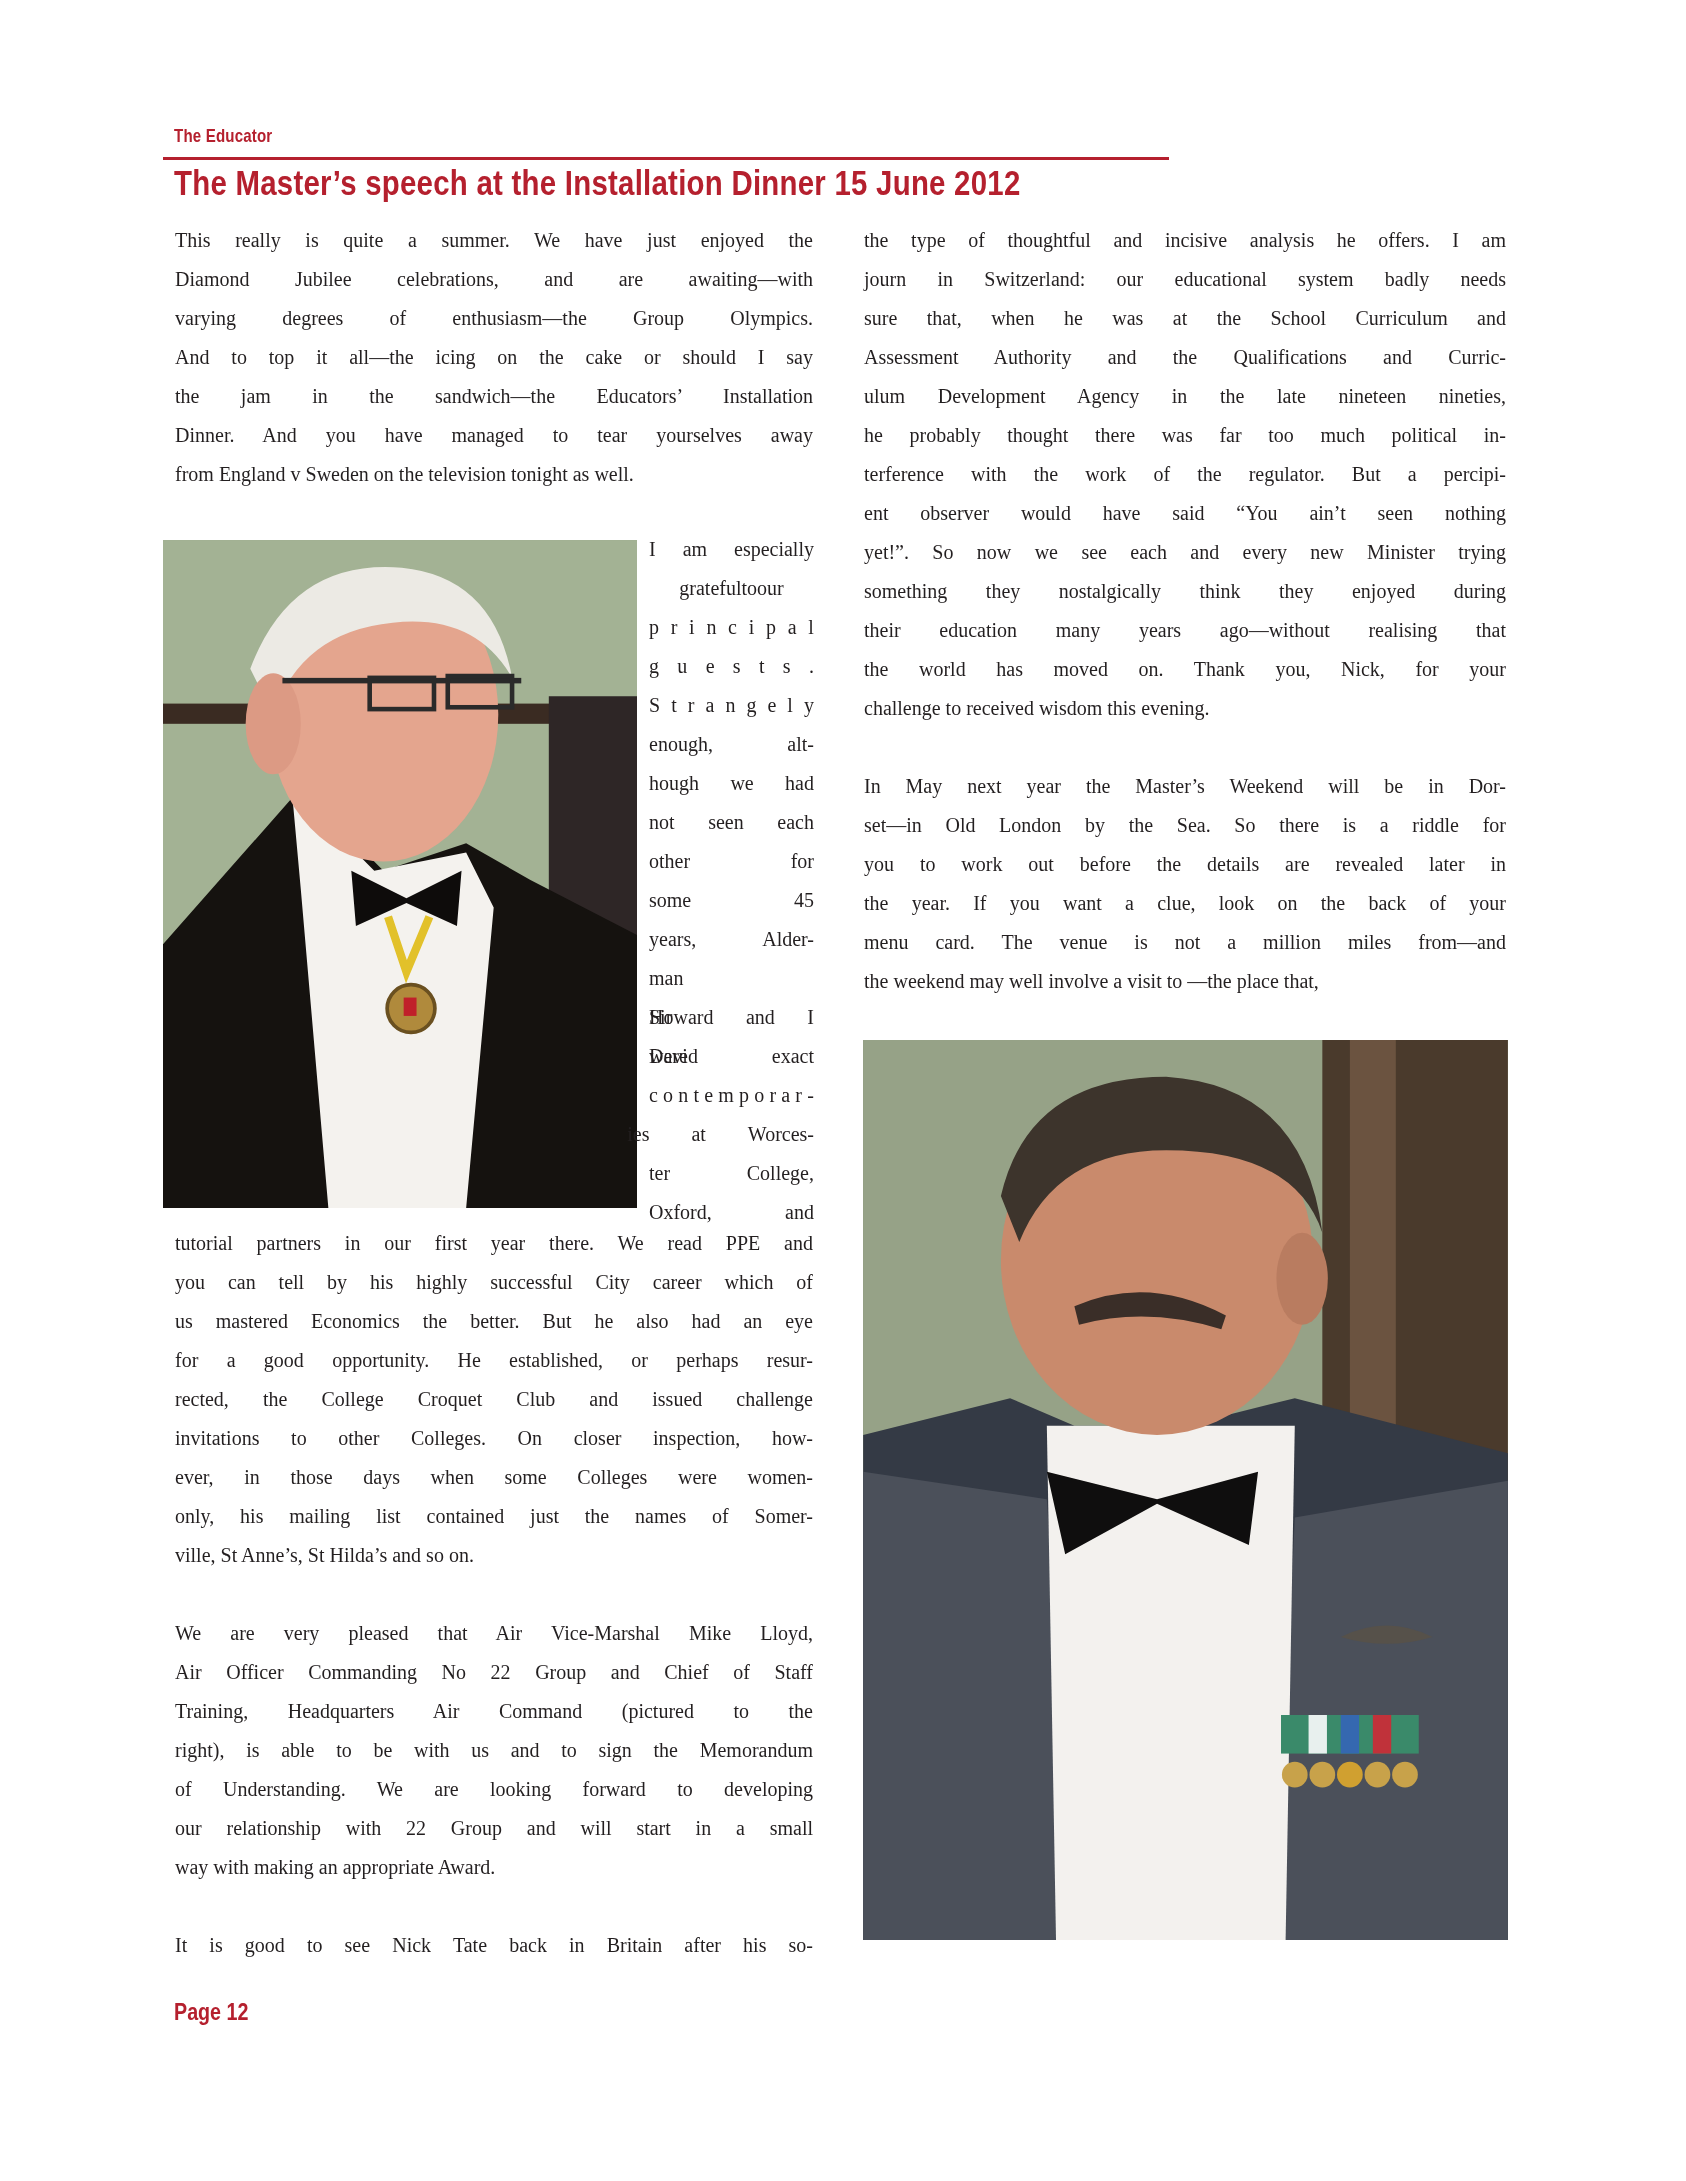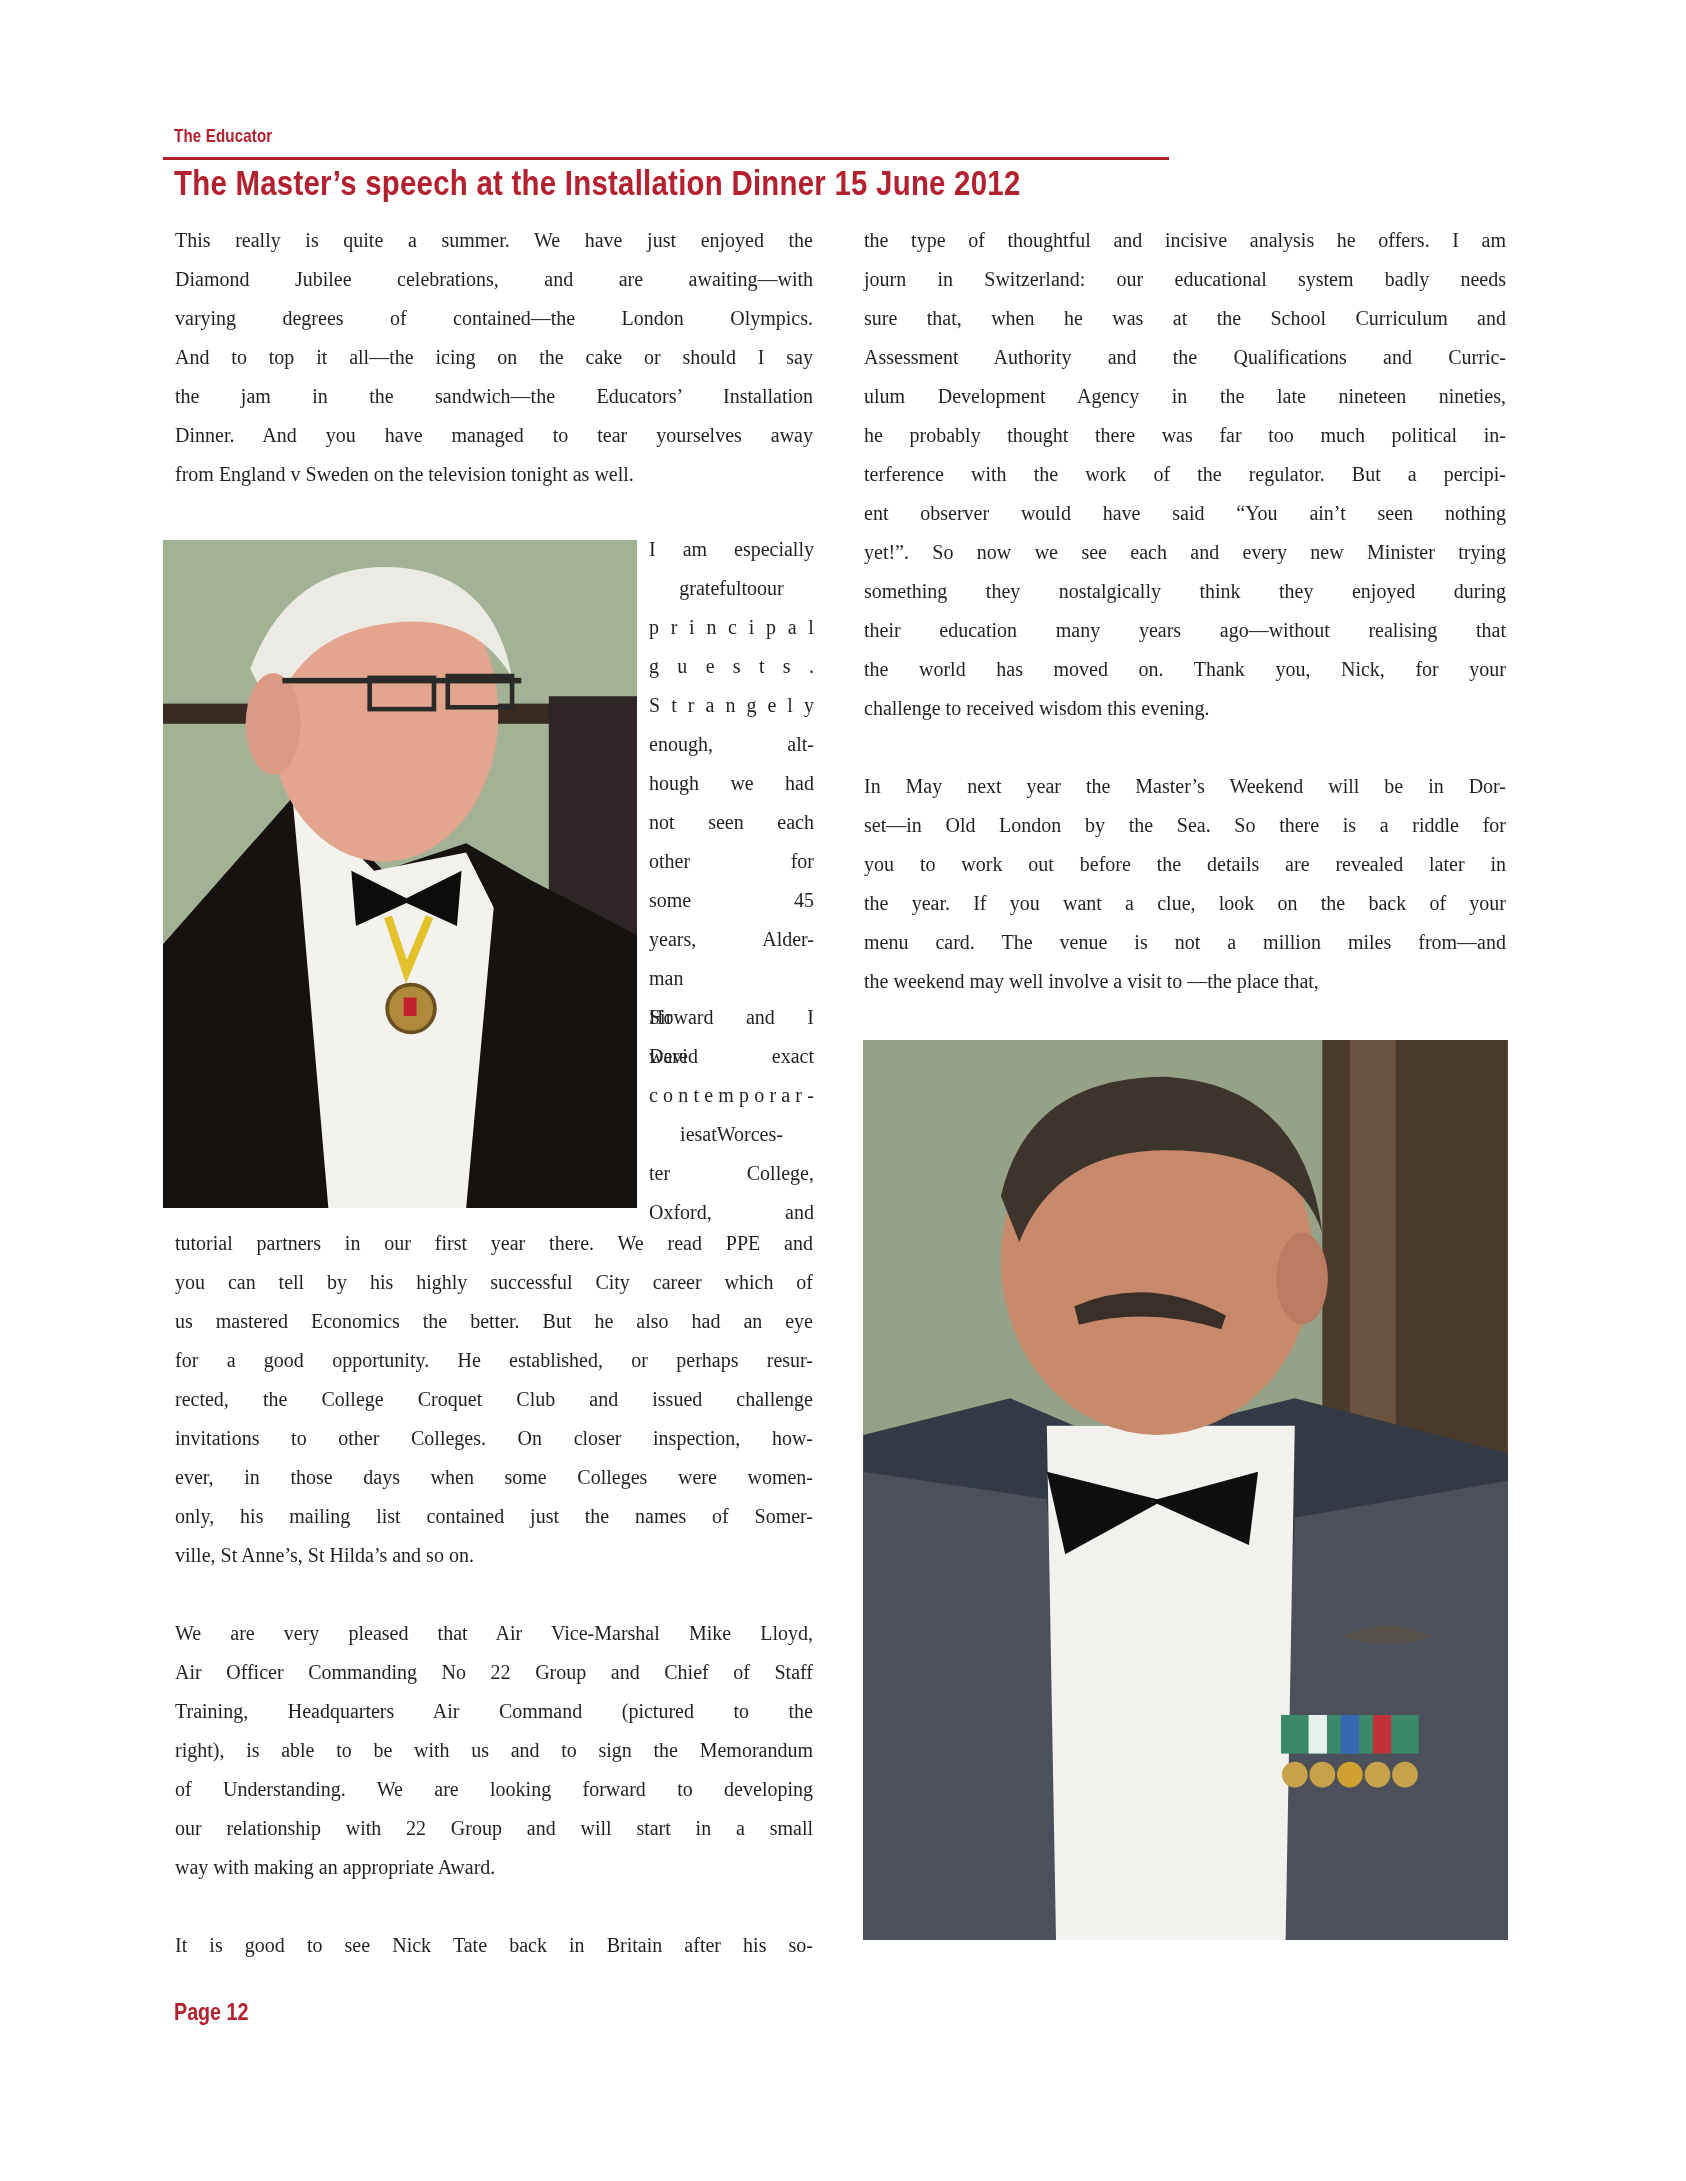--- a/index.html
+++ b/index.html
@@ -24,21 +24,21 @@
 </head>
 <body>
 
 <div id="running-head">The Educator</div>
 <div id="head-rule"></div>
 <h1 id="title" style="margin:0;">The Master’s speech at the Installation Dinner 15 June 2012</h1>
 
 <div id="left-top" class="col">
     <span class="line">This really is quite a summer. We have just enjoyed the</span>
     <span class="line">Diamond Jubilee celebrations, and are awaiting—with</span>
-    <span class="line">varying degrees of contained—the London Olympics.</span>
+    <span class="line">varying degrees of enthusiasm—the Group Olympics.</span>
     <span class="line">And to top it all—the icing on the cake or should I say</span>
     <span class="line">the jam in the sandwich—the Educators’ Installation</span>
     <span class="line">Dinner. And you have managed to tear yourselves away</span>
     <span class="line last">from England v Sweden on the television tonight as well.</span>
   </div>
 
 <div id="photo-1" class="photo">
   <svg width="474" height="668" viewBox="0 0 516 727">
     <rect x="0" y="0" width="516" height="727" fill="#a3b294"></rect>
     <rect x="0" y="178" width="516" height="22" fill="#3a2b22"></rect>
@@ -147,21 +147,21 @@
       <span>t</span>
       <span>e</span>
       <span>m</span>
       <span>p</span>
       <span>o</span>
       <span>r</span>
       <span>a</span>
       <span>r</span>
       <span>-</span>
     </span>
-    <span class="narrow-line" style="display: flex; justify-content: center;">
+    <span class="narrow-line" style="display: flex; justify-content: flex-end; gap: 42px;">
       <span>ies</span>
       <span>at</span>
       <span>Worces-</span>
     </span>
     <span class="narrow-line" style="display: flex; justify-content: space-between;">
       <span>ter</span>
       <span>College,</span>
     </span>
     <span class="narrow-line" style="display: flex; justify-content: space-between;">
       <span>Oxford,</span>

